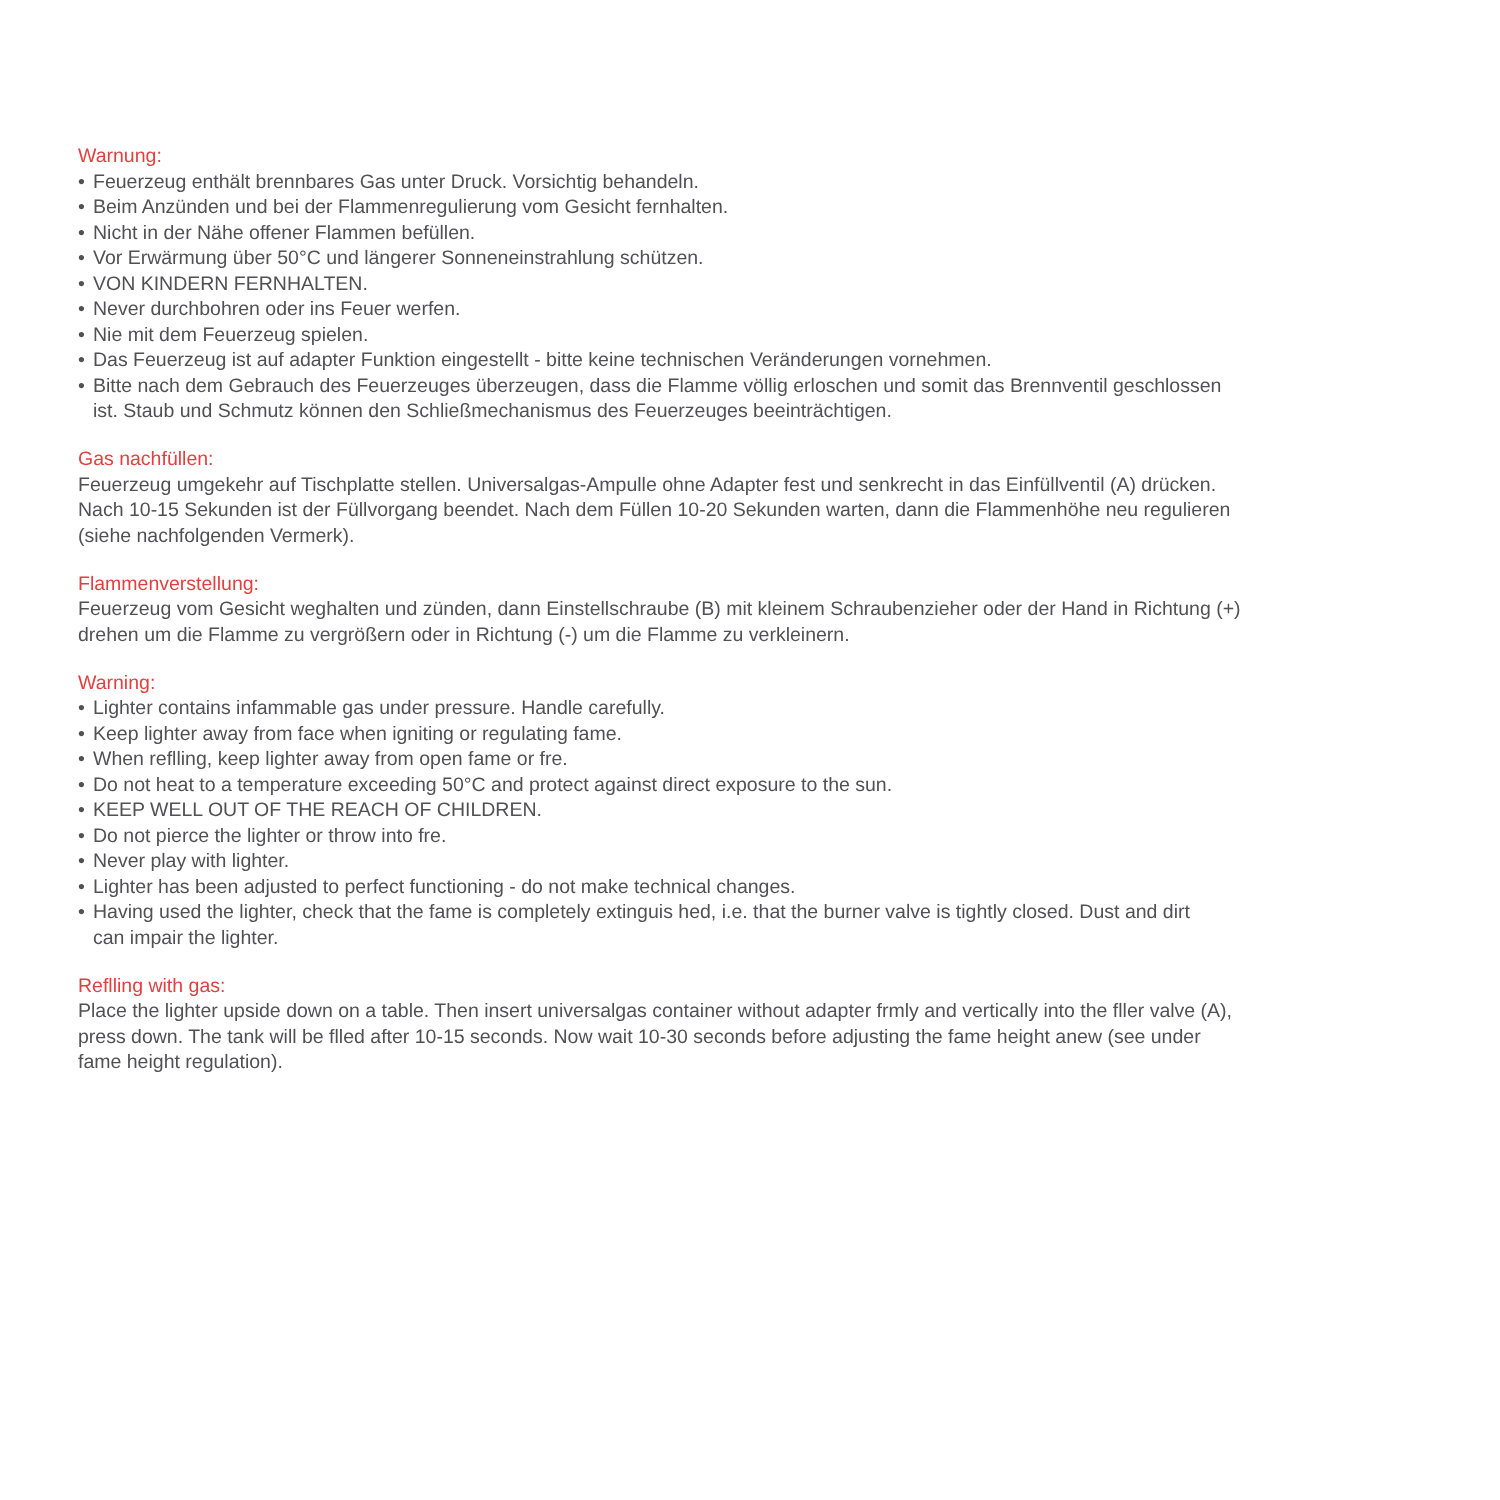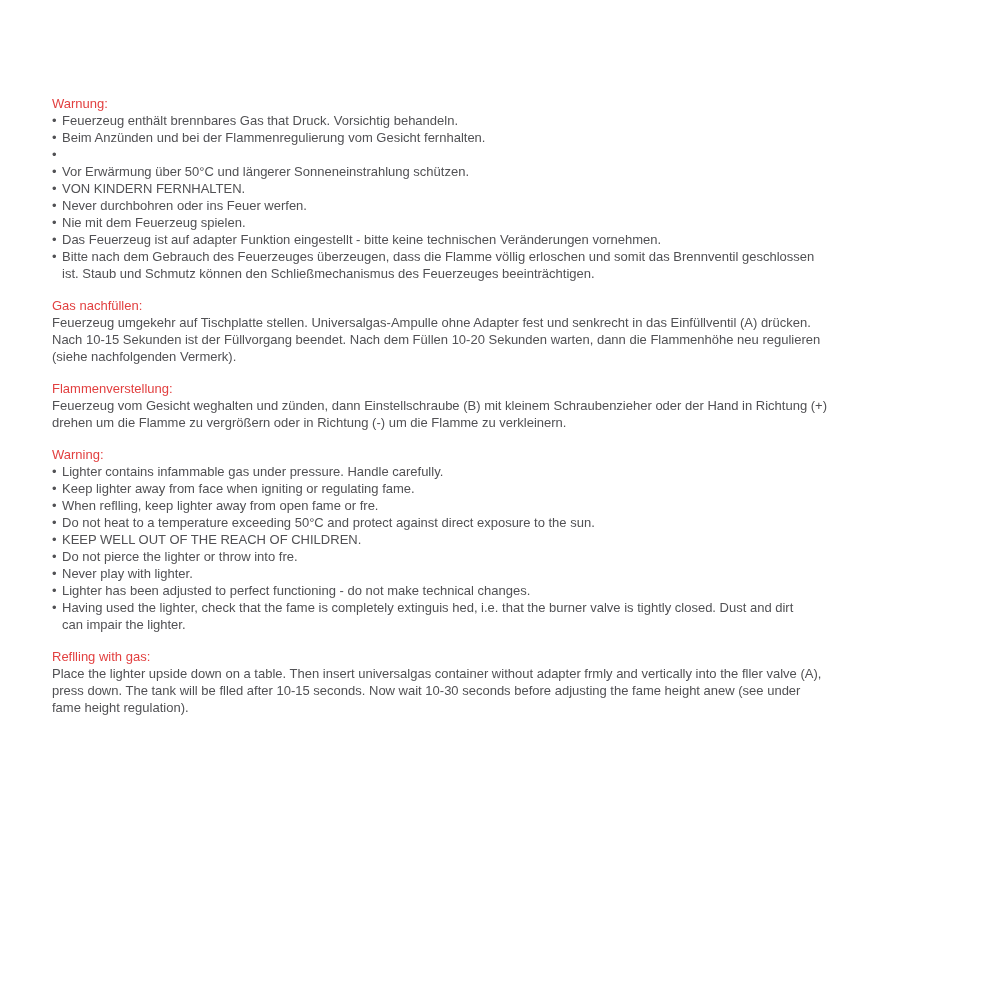--- a/index.html
+++ b/index.html
@@ -56,28 +56,29 @@
 </head>
 <body>
 
 <div class="sheet">
 
   <div class="section">
     <h2>Warnung:</h2>
     <ul>
       <li>
           <span class="bullet">•</span>
-          <span class="btext">Feuerzeug enthält brennbares Gas that Druck. Vorsichtig behandeln.</span>
+          <span class="btext">Feuerzeug enthält brennbares Gas unter Druck. Vorsichtig behandeln.</span>
         </li>
       <li>
           <span class="bullet">•</span>
           <span class="btext">Beim Anzünden und bei der Flammenregulierung vom Gesicht fernhalten.</span>
         </li>
       <li>
           <span class="bullet">•</span>
+          <span class="btext">Nicht in der Nähe offener Flammen befüllen.</span>
         </li>
       <li>
           <span class="bullet">•</span>
           <span class="btext">Vor Erwärmung über 50°C und längerer Sonneneinstrahlung schützen.</span>
         </li>
       <li>
           <span class="bullet">•</span>
           <span class="btext">VON KINDERN FERNHALTEN.</span>
         </li>
       <li>

